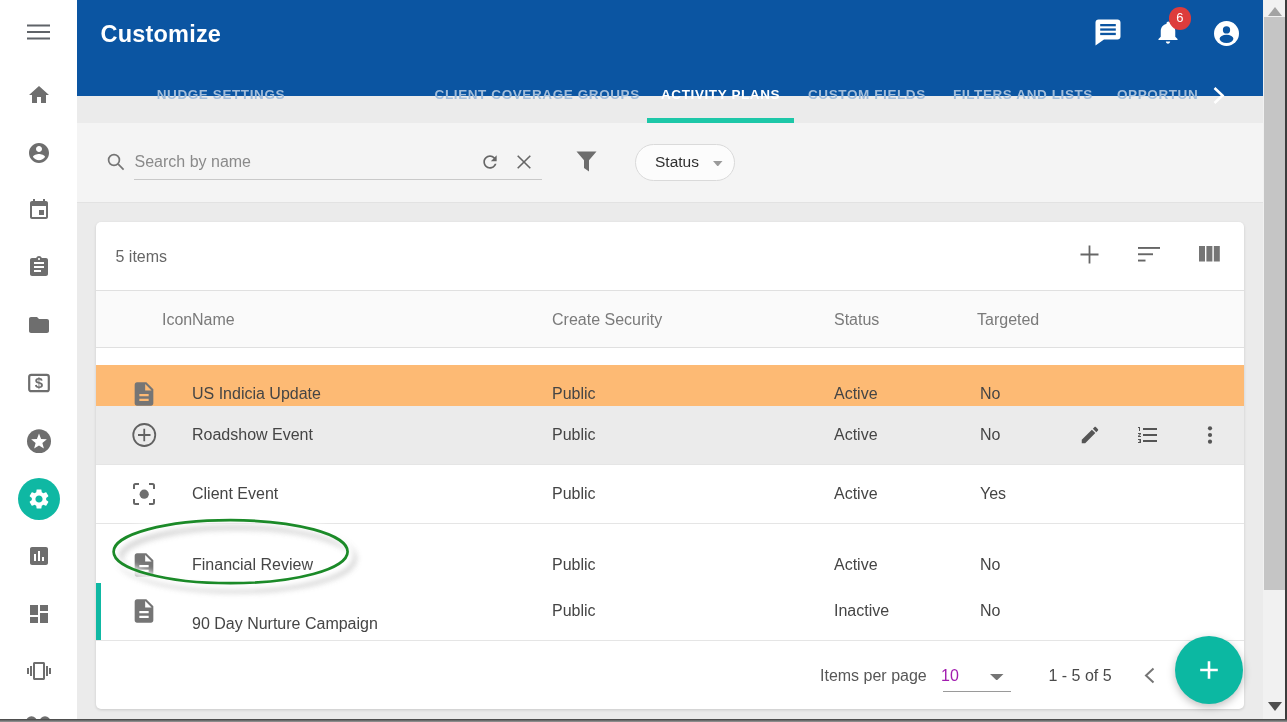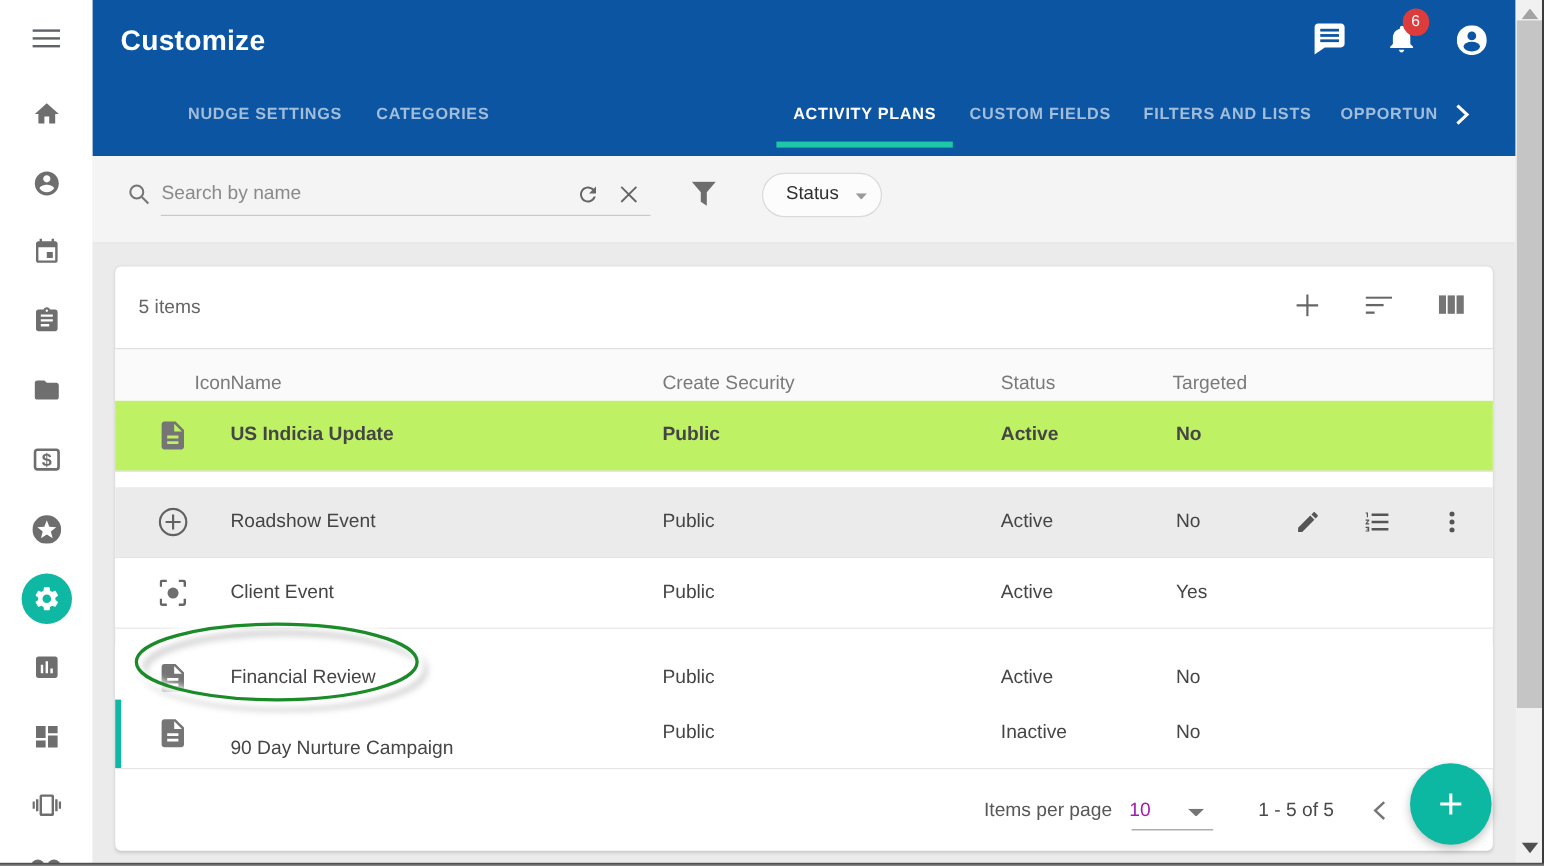--- a/index.html
+++ b/index.html
@@ -1,20 +1,20 @@
 <!DOCTYPE html>
 <html><head>
 <meta charset="utf-8">
 <style>
   * { margin:0; padding:0; box-sizing:border-box; }
   html,body { width:1287px; height:722px; overflow:hidden; }
   body { font-family:"Liberation Sans", sans-serif; background:#ebebeb; position:relative; }
   #sidebar { position:absolute; left:0; top:0; width:77px; height:722px; background:#fff; z-index:5; }
   .sic { position:absolute; left:26.5px; }
-  #header { position:absolute; left:77px; top:0; width:1186px; height:130px; background:#0b55a2; z-index:4; }
+  #header { position:absolute; left:77px; top:0; width:1186px; height:96px; background:#0b55a2; z-index:4; }
   #title { position:absolute; left:23.5px; top:21px; color:#fff; font-size:23.5px; font-weight:bold; letter-spacing:0.2px; }
   .tabs { position:absolute; left:0; top:75px; width:100%; height:48px; }
   .tab { position:absolute; top:0; height:40px; line-height:40px; font-size:13.5px; font-weight:bold; letter-spacing:0.6px; color:#a2bdda; white-space:nowrap; }
   .tab.active { color:#ffffff; }
   #tabline { position:absolute; left:570px; top:43px; width:147px; height:5px; background:#1dc7a8; }
   #searchband { position:absolute; left:77px; top:123px; width:1186px; height:80px; background:#f4f4f4; border-bottom:1px solid #e2e2e2; z-index:2; }
   #card { position:absolute; left:96px; top:222px; width:1147.5px; height:487px; background:#fff; border-radius:5px; box-shadow:0 1px 3px rgba(0,0,0,0.14); z-index:2; }
   .hdrow { position:absolute; left:0; top:67.6px; width:100%; height:58px; background:#fafafa; border-top:1px solid #e0e0e0; border-bottom:1px solid #e0e0e0; }
   .hlabel { position:absolute; color:#7a7a7a; font-size:16px; top:20.5px; }
   .trow { position:absolute; left:0; width:100%; height:58.75px; border-bottom:1px solid #e5e5e5; }
@@ -43,21 +43,21 @@
   <svg style="position:absolute; left:1137px; top:20.5px;" width="25" height="25" viewBox="0 0 24 24">
     <circle cx="12" cy="12" r="12" fill="#ffffff"></circle>
     <circle cx="12" cy="8.6" r="3.5" fill="#0b55a2"></circle>
     <ellipse cx="12" cy="17.1" rx="6.6" ry="3.9" fill="#0b55a2"></ellipse>
   </svg>
   <svg style="position:absolute; left:1135px; top:85.5px;" width="13" height="19" viewBox="0 0 13 19" fill="none" stroke="#ffffff" stroke-width="2.6">
     <path d="M2.5 2l8 7.5-8 7.5"></path>
   </svg>
   <div class="tabs">
     <div class="tab" style="left:79.7px;">NUDGE SETTINGS</div>
-    <div class="tab" style="left:236.6px;">CATEGORIES</div>
+    <div class="tab" style="left:357.6px;">CLIENT COVERAGE GROUPS</div>
     <div class="tab active" style="left:584px;">ACTIVITY PLANS</div>
     <div class="tab" style="left:731px;">CUSTOM FIELDS</div>
     <div class="tab" style="left:876px;">FILTERS AND LISTS</div>
     <div class="tab" style="left:1040px;">OPPORTUN</div>
     <div id="tabline"></div>
   </div>
 </div>
 <div id="searchband">
   <svg style="position:absolute; left:29.5px; top:29.5px;" width="19" height="19" viewBox="0 0 19 19">
     <circle cx="7" cy="7" r="5.4" fill="none" stroke="#757575" stroke-width="1.7"></circle>
@@ -96,21 +96,21 @@
     <rect x="7.4" y="0" width="6" height="15.5" fill="#757575"></rect>
     <rect x="14.8" y="0" width="6" height="15.5" fill="#757575"></rect>
   </svg>
   <div class="hdrow">
     <div class="hlabel" style="left:34px;margin-left:32px;">Icon</div>
     <div class="hlabel" style="left:96px;">Name</div>
     <div class="hlabel" style="left:456px;">Create Security</div>
     <div class="hlabel" style="left:738px;">Status</div>
     <div class="hlabel" style="left:881px;">Targeted</div>
   </div>
-  <div class="trow" style="top:112px; background:#bef264;font-weight:bold;">
+  <div class="trow" style="top:143px; background:#fdba74;">
     <svg class="ricon" style="left:34px;" width="28" height="28" viewBox="0 0 24 24" fill="#757575">
         <path d="M14 2H6c-1.1 0-1.99.9-1.99 2L4 20c0 1.1.89 2 2 2h12c1.1 0 2-.9 2-2V8l-6-6zm2 16H8v-2h8v2zm0-4H8v-2h8v2zm-3-5V3.5L18.5 9H13z"></path>
       </svg>
     <div class="cell" style="left:96px;">US Indicia Update</div>
     <div class="cell" style="left:456px;">Public</div>
     <div class="cell" style="left:738px;">Active</div>
     <div class="cell" style="left:884px;">No</div>
   </div>
   <div class="trow" style="top:184.35px; background:#ebebeb;">
     <svg class="ricon" style="left:36px;" width="24.5" height="24.5" viewBox="0 0 24.5 24.5">

